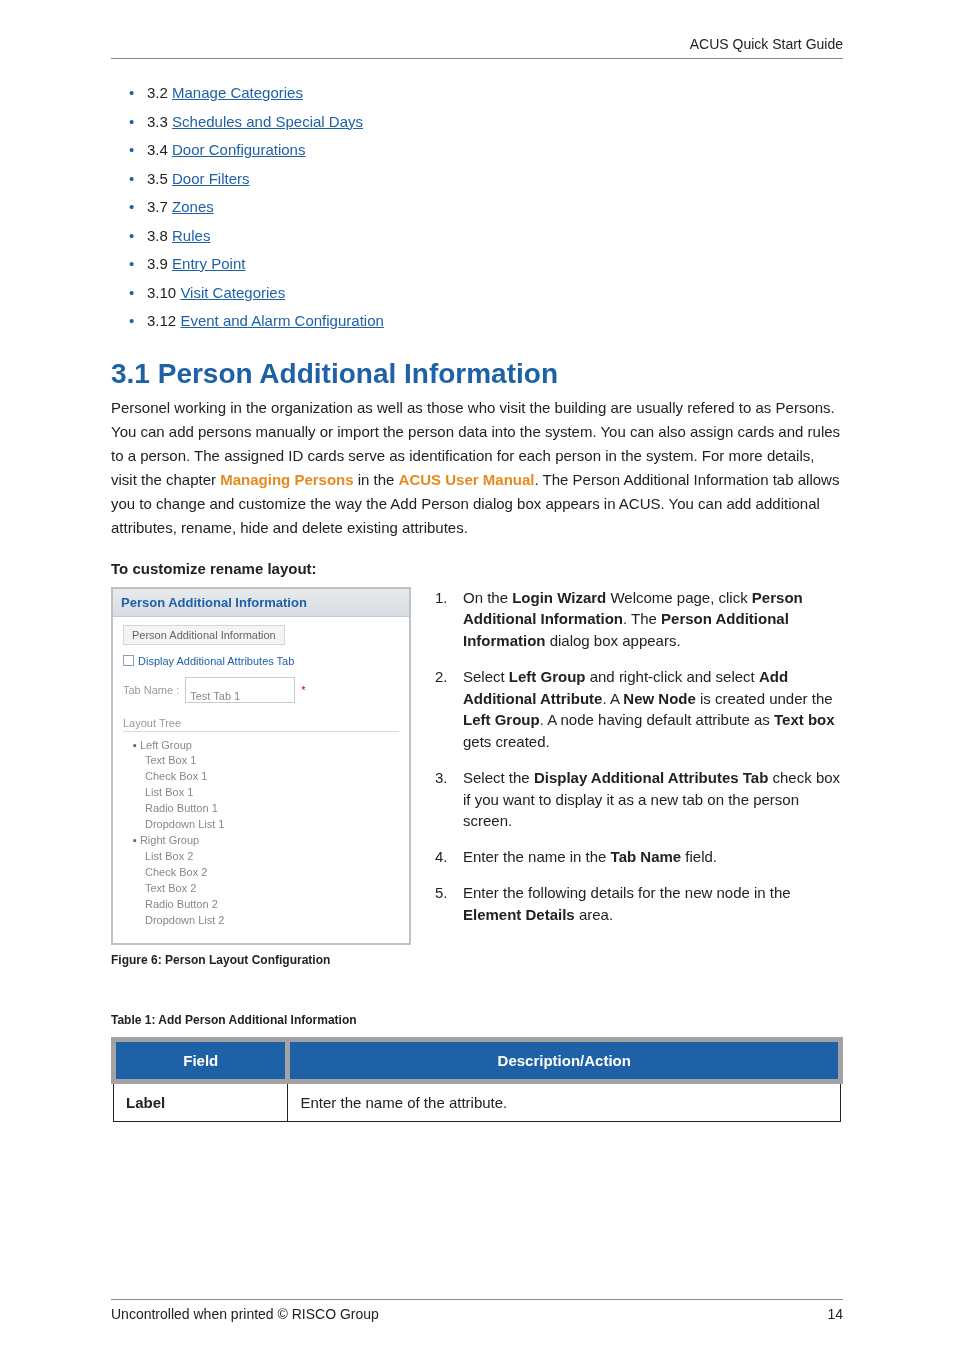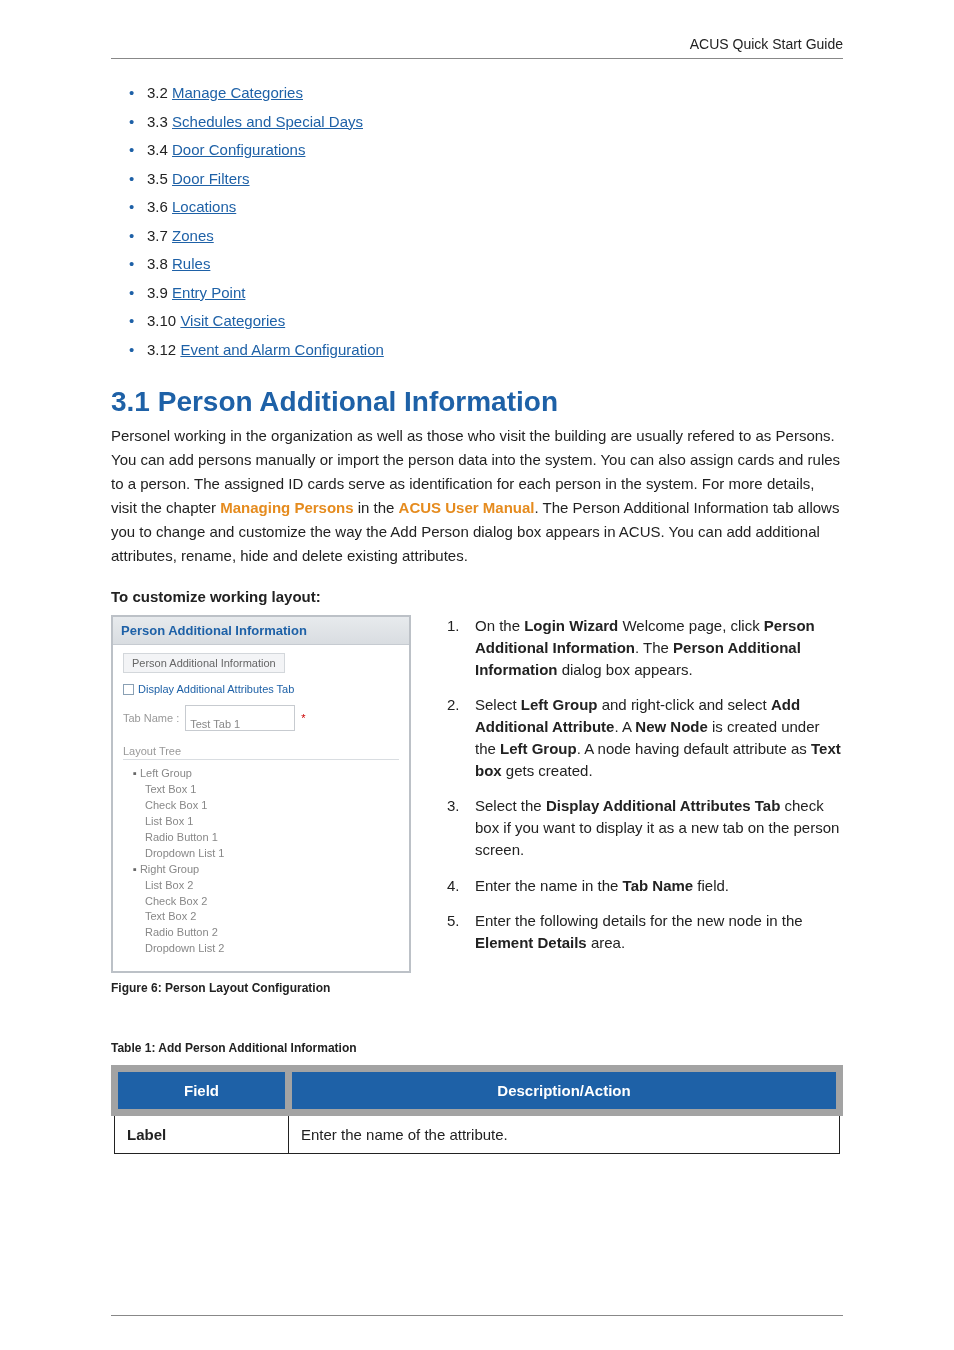--- a/index.html
+++ b/index.html
@@ -9,21 +9,21 @@
   .hr-top { border:none; border-bottom:1px solid #888; margin-bottom:20px; }
   ul.toc { list-style:none; padding-left:18px; }
   ul.toc li { font-size:15px; line-height:1.9; }
   ul.toc li .dot { color:#1e61a7; font-size:15px; margin-right:8px; display:inline-block; width:10px; }
   ul.toc li .num { color:#222; }
   ul.toc li a { color:#1e61a7; text-decoration:underline; }
   h2.sect { color:#1e61a7; font-size:28px; font-weight:bold; margin-top:22px; margin-bottom:6px; }
   p.body { font-size:15px; line-height:1.6; margin-bottom:20px; }
   .orange { color:#e58b1e; font-weight:bold; }
   .subhead { font-size:15px; font-weight:bold; margin-top:8px; margin-bottom:10px; }
-  .two-col { display:flex; gap:36px; margin-top:8px; }
+  .two-col { display:flex; gap:24px; margin-top:8px; }
   .col-left { width:300px; }
   .col-right { flex:1; }
   .dialog { border:2px solid #bcc1c7; background:#fff; padding:0 0 8px 0; }
   .dialog-title { background:linear-gradient(#e7eaed,#d9dde1); color:#1e61a7; font-weight:bold; font-size:13px; padding:6px 8px; border-bottom:1px solid #c6cbd1; }
   .dialog-inner { padding:8px 10px 6px 10px; }
   .tab-label { background:#f3f4f6; border:1px solid #d3d7db; display:inline-block; font-size:11px; color:#666; padding:3px 8px; margin-bottom:10px; }
   .chk-row { font-size:11px; color:#1e61a7; margin-bottom:10px; display:flex; align-items:center; gap:4px; }
   .chk { width:11px; height:11px; border:1px solid #8aa0b4; background:#fff; }
   .name-row { font-size:11px; color:#999; display:flex; align-items:center; gap:6px; margin-bottom:10px; }
   .name-input { border:1px solid #c7cbd0; height:18px; width:110px; font-size:11px; padding:12px 4px; color:#888; }
@@ -32,55 +32,54 @@
   .tree { font-size:11px; color:#888; padding-top:6px; line-height:1.45; }
   .tnode { padding-left:10px; }
   .tnode .expander { color:#666; margin-right:3px; }
   .tchild { padding-left:22px; }
   .fig-cap { font-size:12px; font-weight:bold; margin-top:8px; }
   ol.steps { list-style:none; counter-reset:stp; font-size:15px; line-height:1.45; }
   ol.steps > li { counter-increment:stp; position:relative; padding-left:28px; margin-bottom:14px; }
   ol.steps > li::before { content:counter(stp)"."; position:absolute; left:0; top:0; }
   .tbl-cap { font-size:12px; font-weight:bold; margin-top:46px; margin-bottom:10px; }
   table.info { width:100%; border-collapse:collapse; font-size:15px; }
-  table.info th { background:#1e61a7; color:#fff; font-weight:bold; padding:10px 12px; border:7px solid #a3a3a3; }
+  table.info th { background:#1e61a7; color:#fff; font-weight:bold; padding:10px 12px; border:5px solid #a3a3a3; }
   table.info th.field { width:24%; }
   table.info td { padding:10px 12px; border:1px solid #222; }
   table.info td.field { font-weight:bold; }
   .footer { position:absolute; left:68px; right:68px; bottom:28px; }
   .hr-bot { border:none; border-bottom:1px solid #888; margin-bottom:6px; }
   .foot-row { display:flex; justify-content:space-between; font-size:14px; }
 </style>
 </head>
 <body>
 
 <div class="page">
   <div class="header-right">ACUS Quick Start Guide</div>
   <hr class="hr-top">
 
   <ul class="toc">
     <li><span class="dot">•</span><span class="num">3.2</span> <a href="#">Manage Categories</a></li>
     <li><span class="dot">•</span><span class="num">3.3</span> <a href="#">Schedules and Special Days</a></li>
     <li><span class="dot">•</span><span class="num">3.4</span> <a href="#">Door Configurations</a></li>
     <li><span class="dot">•</span><span class="num">3.5</span> <a href="#">Door Filters</a></li>
-    <li><span class="dot">•</span><span class="num">3.6</span> <a href="#">Locations</a></li>
     <li><span class="dot">•</span><span class="num">3.7</span> <a href="#">Zones</a></li>
     <li><span class="dot">•</span><span class="num">3.8</span> <a href="#">Rules</a></li>
     <li><span class="dot">•</span><span class="num">3.9</span> <a href="#">Entry Point</a></li>
     <li><span class="dot">•</span><span class="num">3.10</span> <a href="#">Visit Categories</a></li>
     <li><span class="dot">•</span><span class="num">3.12</span> <a href="#">Event and Alarm Configuration</a></li>
   </ul>
 
   <h2 class="sect">3.1  Person Additional Information</h2>
 
   <p class="body">
     <span>Personel working in the organization as well as those who visit the building are usually refered to as Persons. You can add persons manually or import the person data into the system. You can also assign cards and rules to a person. The assigned ID cards serve as identification for each person in the system. For more details, visit the chapter </span><span class="orange">Managing Persons</span><span> in the </span><span class="orange">ACUS User Manual</span><span>. The Person Additional Information tab allows you to change and customize the way the Add Person dialog box appears in ACUS. You can add additional attributes, rename, hide and delete existing attributes.</span>
   </p>
 
-  <div class="subhead"><span>To customize working layout:</span></div>
+  <div class="subhead"><span>To customize rename layout:</span></div>
 
   <div class="two-col">
     <div class="col-left">
       <div class="dialog">
         <div class="dialog-title">Person Additional Information</div>
         <div class="dialog-inner">
           <div class="tab-label">Person Additional Information</div>
           <div class="chk-row">
             <span class="chk"></span>
             <span>Display Additional Attributes Tab</span>
@@ -132,14 +131,18 @@
     <tbody>
       <tr>
         <td class="field">Label</td>
         <td>Enter the name of the attribute.</td>
       </tr>
     </tbody>
   </table>
 
   <div class="footer">
     <hr class="hr-bot">
+    <div class="foot-row">
+      <span>Uncontrolled when printed © RISCO Group</span>
+      <span>14</span>
+    </div>
   </div>
 </div>
 
 </body></html>

